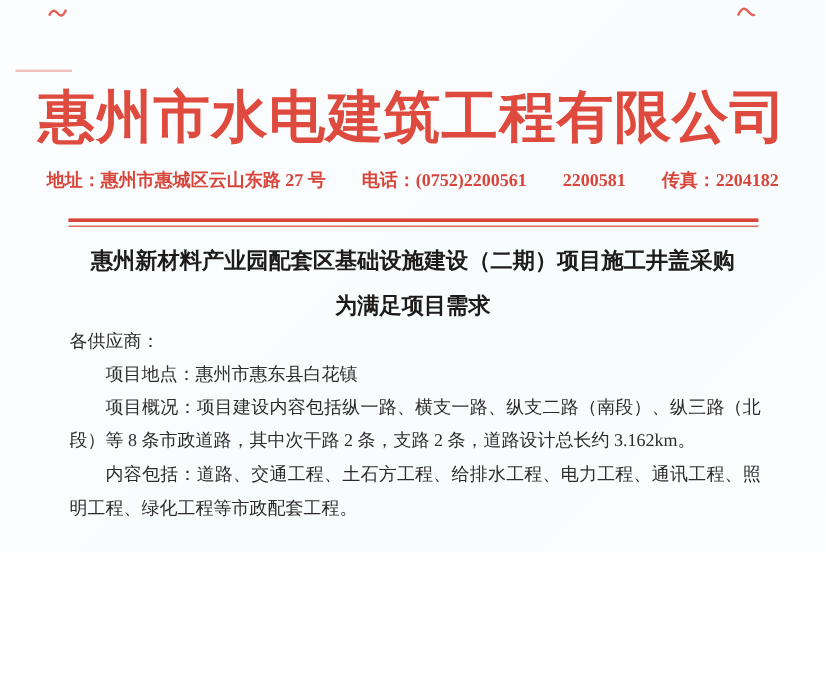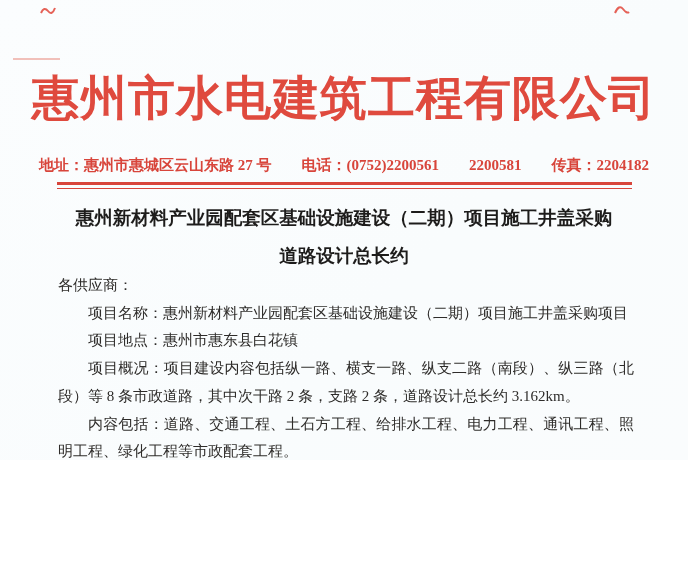--- a/index.html
+++ b/index.html
@@ -20,21 +20,21 @@
   .company{
     position:absolute;top:70px;left:0;right:0;
     text-align:center;
     color:var(--red);
     font-size:47px;
     font-weight:bold;
     letter-spacing:1px;
     line-height:1.2;
   }
   .contact{
-    position:absolute;top:156px;left:0;right:0;
+    position:absolute;top:141px;left:0;right:0;
     text-align:center;
     color:var(--rule-red);
     font-size:15px;
     font-weight:bold;
     white-space:nowrap;
   }
   .rule{position:absolute;left:57px;right:56px;top:182px;}
   .rule-thick{height:3px;background:var(--rule-red);}
   .rule-thin{height:1.5px;background:var(--rule-red);margin-top:2.5px;}
   .title{
@@ -79,26 +79,25 @@
 
   <h1 class="company">惠州市水电建筑工程有限公司</h1>
   <div class="contact">地址：惠州市惠城区云山东路 27 号　　电话：(0752)2200561　　2200581　　传真：2204182</div>
   <div class="rule">
     <div class="rule-thick"></div>
     <div class="rule-thin"></div>
   </div>
 
   <div class="title">
     <div>惠州新材料产业园配套区基础设施建设（二期）项目施工井盖采购</div>
-    <div>道路设计总长约</div>
+    <div>为满足项目需求</div>
   </div>
 
   <div class="body">
     <p>各供应商：</p>
-    <p class="indent">项目名称：惠州新材料产业园配套区基础设施建设（二期）项目施工井盖采购项目</p>
     <p class="indent">项目地点：惠州市惠东县白花镇</p>
     <p class="indent">项目概况：项目建设内容包括纵一路、横支一路、纵支二路（南段）、纵三路（北段）等 8 条市政道路，其中次干路 2 条，支路 2 条，道路设计总长约 3.162km。</p>
     <p class="indent">内容包括：道路、交通工程、土石方工程、给排水工程、电力工程、通讯工程、照明工程、绿化工程等市政配套工程。</p>
   </div>
 
   <svg class="seal" viewBox="0 0 200 200">
     <circle cx="100" cy="100" r="86" fill="none" stroke="#e2574a" stroke-width="4"></circle>
     <path fill="#e2574a" d="M100,70 L92.9,90.3 L71.5,90.7 L88.6,103.7 L82.4,124.3 L100,112 L117.6,124.3 L111.4,103.7 L128.5,90.7 L107.1,90.3 Z"></path>
     <g font-size="17" font-weight="bold" fill="#e2574a" text-anchor="middle" font-family="Liberation Serif, DejaVu Serif, serif">
       <text transform="translate(41.7,69.0) rotate(-62)" dominant-baseline="central">水</text>

